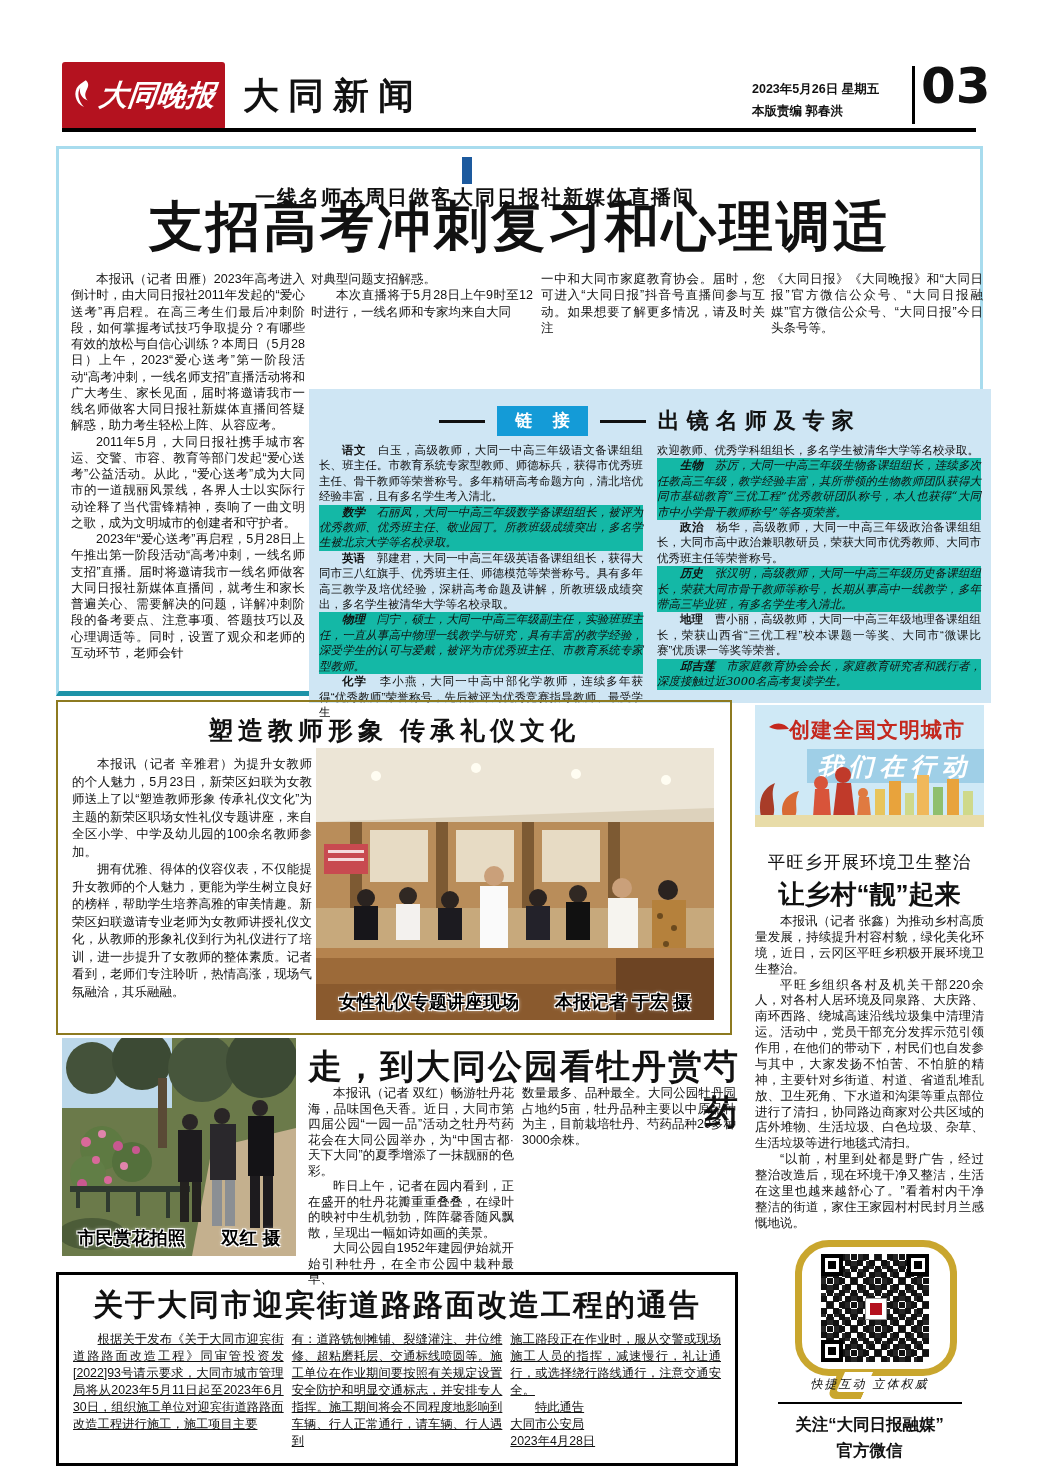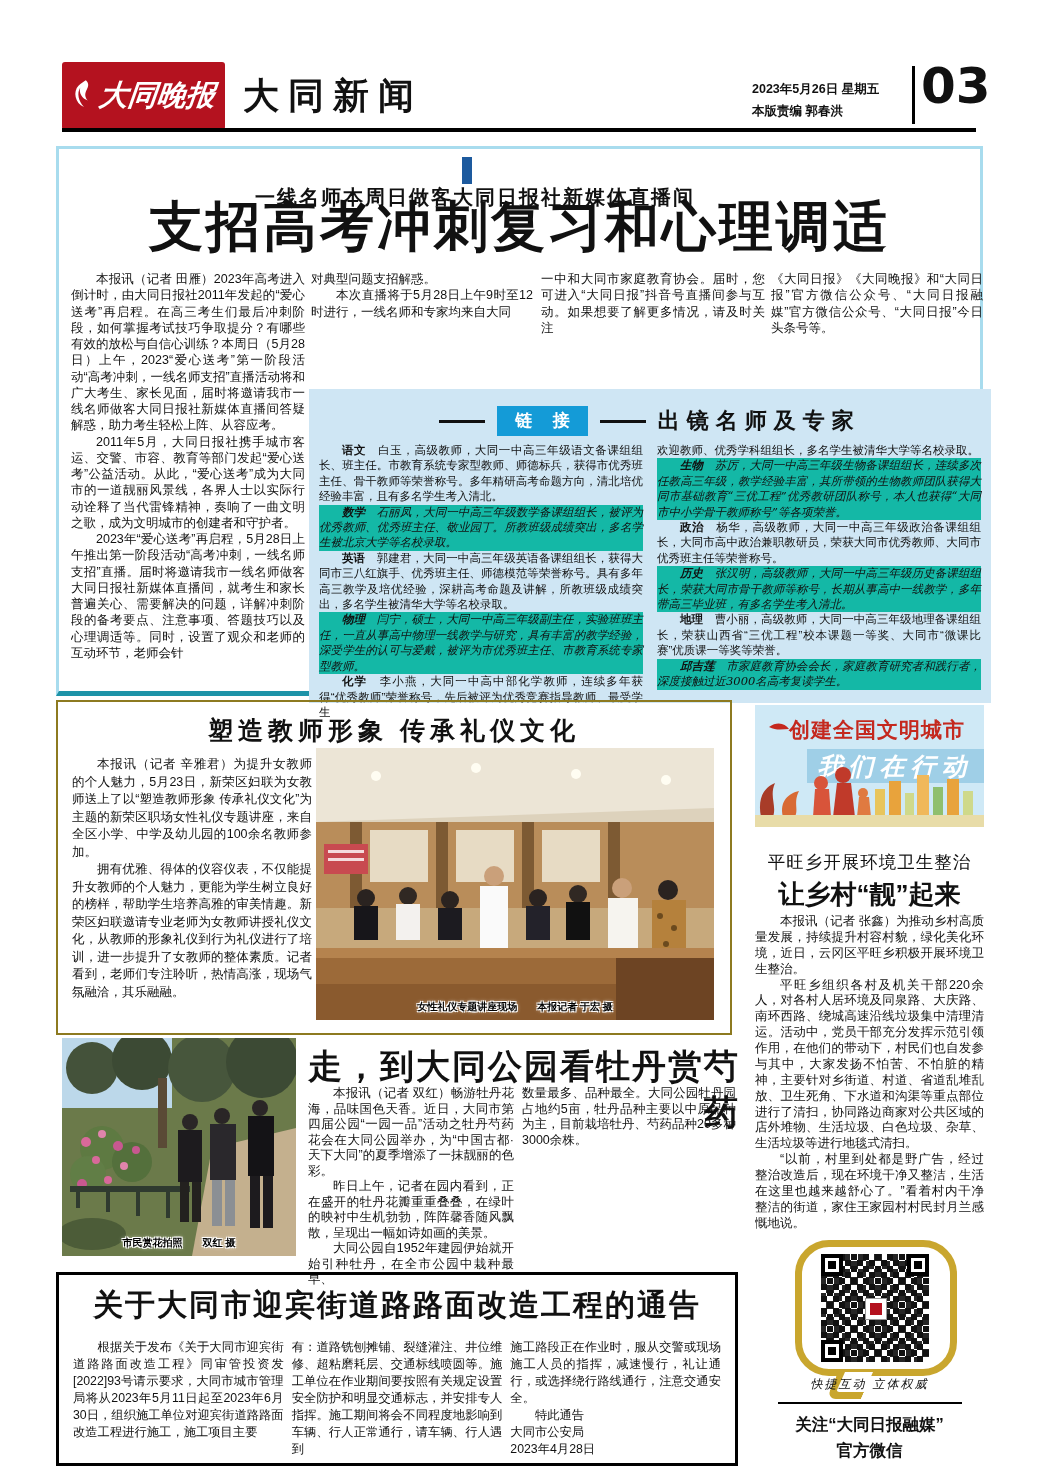--- a/index.html
+++ b/index.html
@@ -49,21 +49,21 @@
   .exp.cont{text-indent:0;}
   .exp.hl{background:#14b8a6;font-style:italic;font-family:"DejaVu Serif",serif;}
 
   
   .teach{left:56px;top:700px;width:672px;height:331px;border:2px solid #8d7a20;}
   .teach-title{left:0;top:12px;width:100%;text-align:center;font-size:25px;font-weight:900;
                letter-spacing:5px;}
   .teach-body{left:14px;top:54px;width:240px;height:266px;overflow:hidden;}
   .teach-body p{font-size:12.5px;line-height:1.4;text-align:justify;}
   .photo1{left:258px;top:46px;width:398px;height:272px;overflow:hidden;}
-  .photo-cap{position:absolute;left:0;bottom:6px;width:100%;text-align:center;font-size:10px;
+  .photo-cap{position:absolute;left:0;bottom:6px;width:100%;text-align:center;font-size:18px;
              font-weight:bold;color:#000;
              text-shadow:-1px -1px 0 #fff,1px -1px 0 #fff,-1px 1px 0 #fff,1px 1px 0 #fff,0 0 4px #fff;}
 
   
   .banner{left:755px;top:705px;width:229px;height:122px;overflow:hidden;}
   .civ-kicker{left:755px;top:850px;width:229px;text-align:center;font-size:17.5px;letter-spacing:1px;}
   .civ-head{left:755px;top:877px;width:229px;text-align:center;font-size:26px;font-weight:900;}
   .civ-body{left:755px;top:914px;width:229px;height:316px;overflow:hidden;}
   .civ-body p{font-size:12.5px;line-height:1.27;text-align:justify;}
 
@@ -92,21 +92,21 @@
   .peony-title{left:300px;top:1044px;width:440px;text-align:right;font-size:34px;font-weight:900;
                letter-spacing:2px;}
   .p-col1{left:308px;top:1086px;width:206px;}
   .p-col2{left:522px;top:1086px;width:214px;}
   .p-col1 p,.p-col2 p{font-size:12.5px;line-height:1.24;text-align:justify;}
 
   
   .notice{left:56px;top:1272px;width:676px;height:188px;border:3px solid #000;}
   .notice-title{left:0;top:10px;width:100%;text-align:center;font-size:30px;font-weight:900;
                 letter-spacing:2px;}
-  .notice-cols{position:absolute;left:14px;top:64px;width:648px;display:flex;gap:8px;}
+  .notice-cols{position:absolute;left:14px;top:56px;width:648px;display:flex;gap:8px;text-decoration:underline;}
   .n-col{flex:1;}
   .n-col p{font-size:12.3px;line-height:1.38;text-align:justify;}
   .sig{text-align:right;padding-right:18px;}
 </style>
 </head>
 <body>
 
 <div id="page">
 
   <div class="abs logo">

